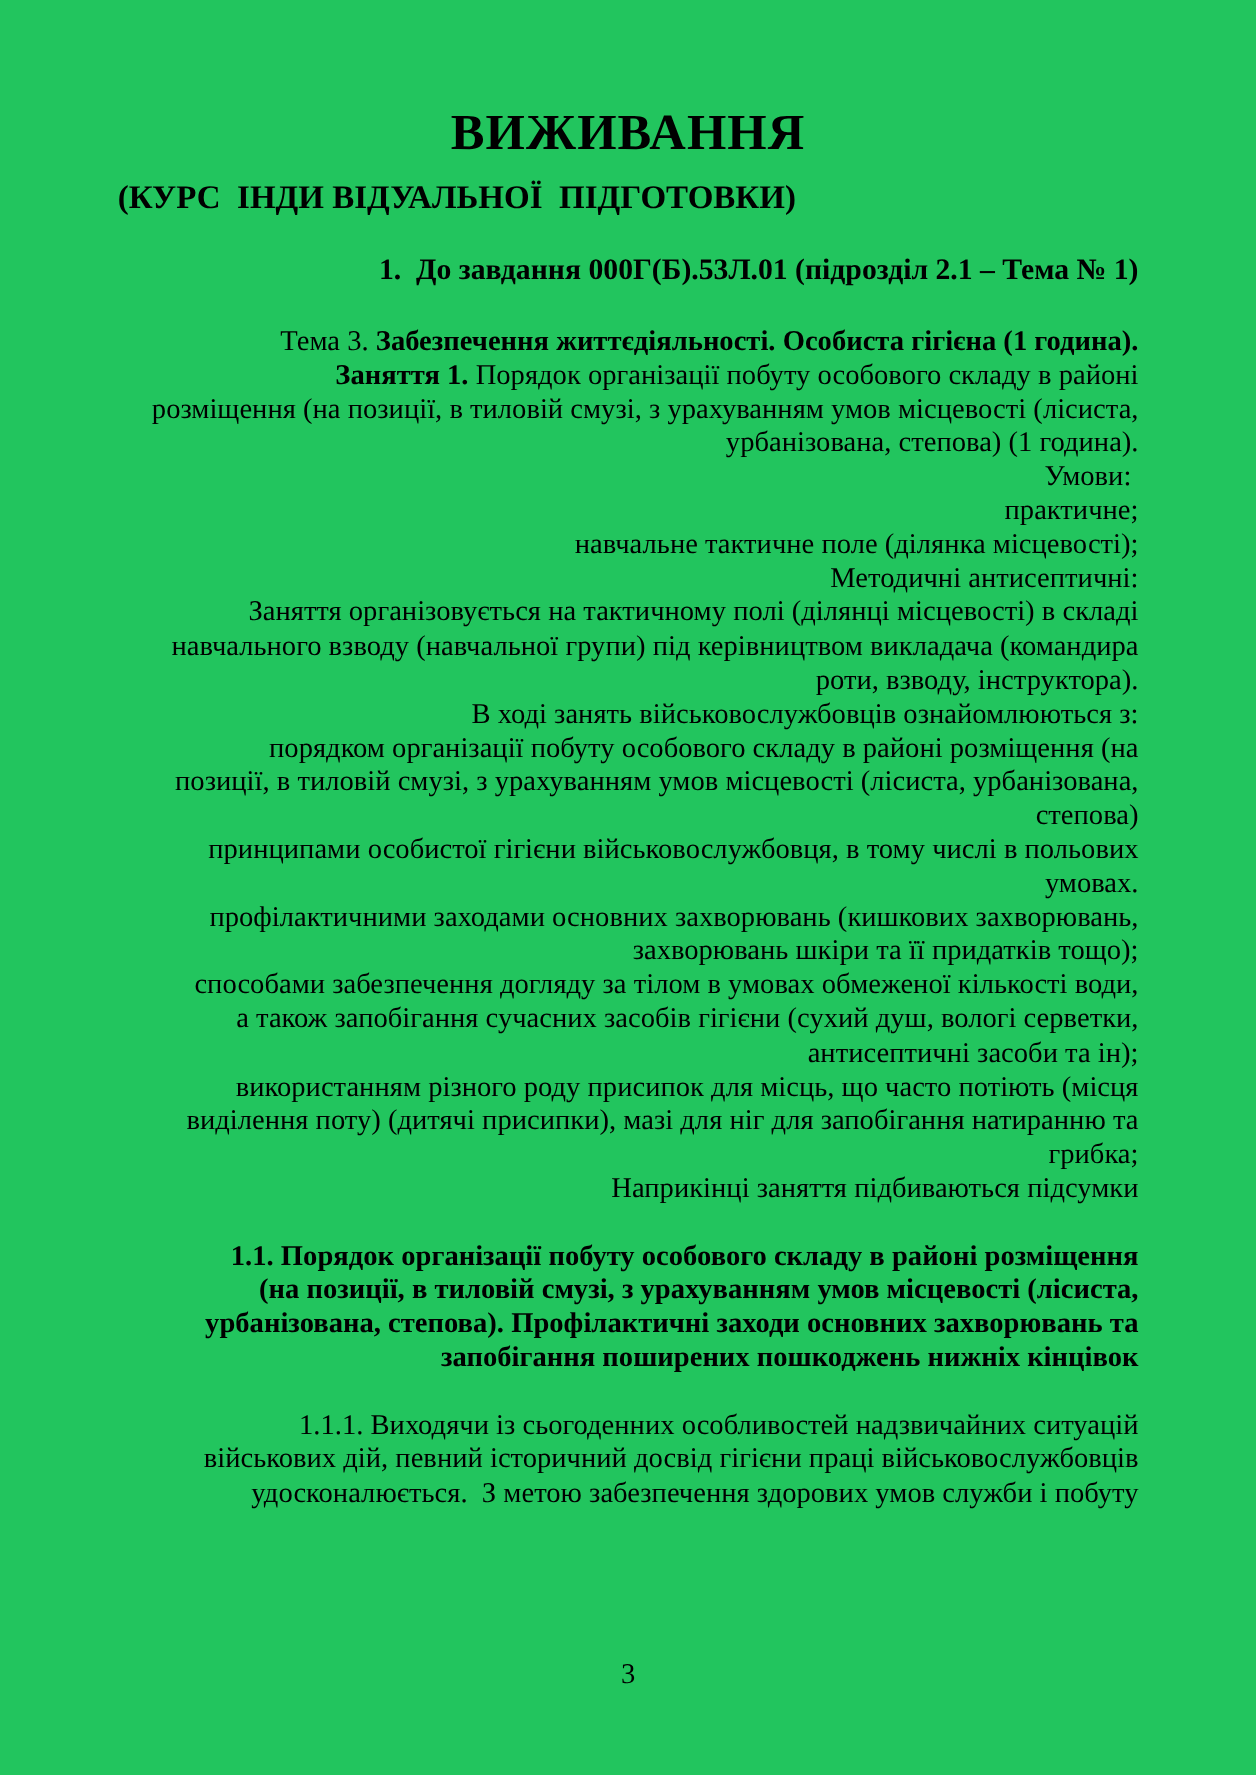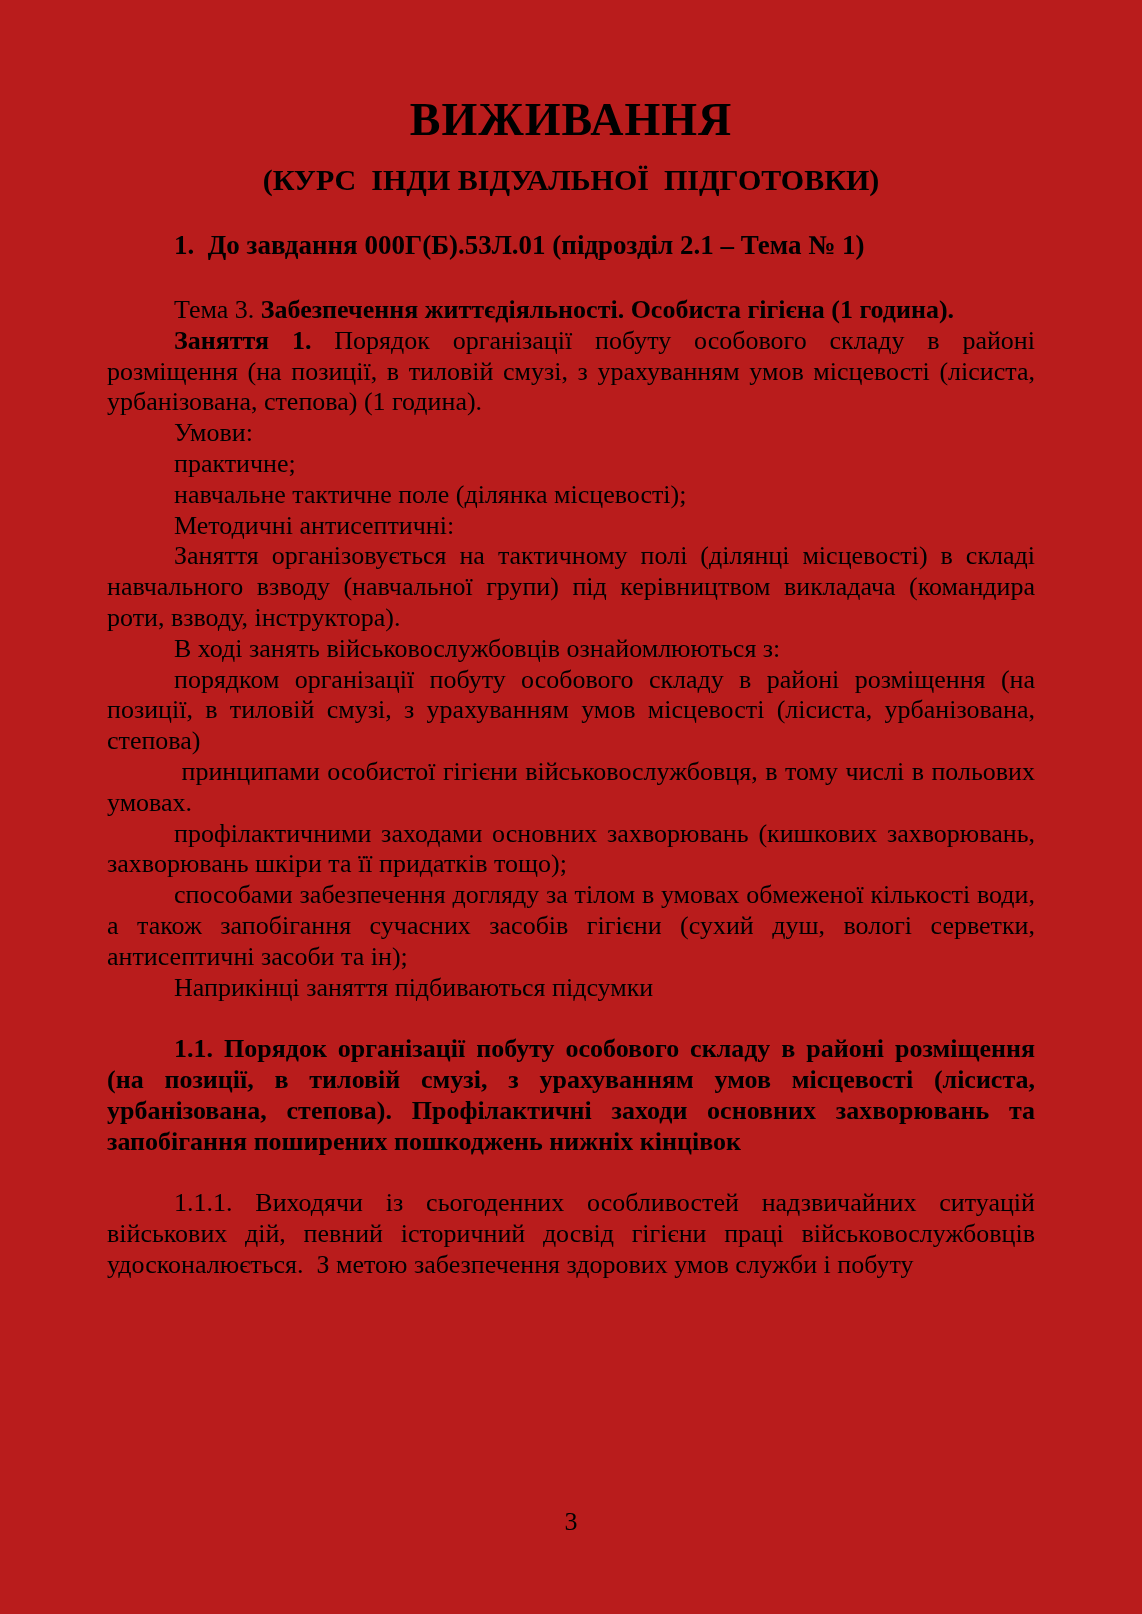--- a/index.html
+++ b/index.html
@@ -1,40 +1,40 @@
 <!DOCTYPE html>
 <html><head>
 <meta charset="utf-8">
 <style>
   html,body{margin:0;padding:0;background:#e8e8e8;}
   .page{
     position:relative;
     width:1142px;height:1614px;
     margin:0 auto;
-    background:#b91c1c;
+    background:#22c55e;
     color:#000;
     font-family:"Liberation Serif","DejaVu Serif",serif;
     box-sizing:border-box;
     padding:95px 107px 0 107px;
     overflow:hidden;
   }
   .title{
     margin:0 0 16px 0;
     font-size:46px;line-height:50px;
     font-weight:bold;text-align:center;
     letter-spacing:1px;
   }
   .subtitle{
     margin:0 0 30px 0;
     font-size:30px;line-height:38px;
-    font-weight:bold;text-align:center;
+    font-weight:bold;text-align:left;
     white-space:pre-wrap;
   }
   .doc-body{font-size:26px;line-height:30.8px;}
-  .doc-body p{margin:0;}
+  .doc-body p{margin:0;text-align:right;}
   .heading1{
     font-weight:bold;font-size:27px;line-height:33px;
     text-indent:67px;margin:0 0 33px 0 !important;
     white-space:pre-wrap;
   }
   .para,.heading2{
     text-align:justify;text-indent:67px;
     white-space:pre-wrap;
   }
   .heading2{font-weight:bold;}
@@ -59,20 +59,21 @@
       <p class="para"><span class="u">Умови:&nbsp;</span></p>
       <p class="para"><span>практичне;</span></p>
       <p class="para"><span>навчальне тактичне поле (ділянка місцевості);</span></p>
       <p class="para"><span class="u">Методичні антисептичні:</span></p>
       <p class="para"><span>Заняття організовується на тактичному полі (ділянці місцевості) в складі навчального взводу (навчальної групи) під керівництвом викладача (командира роти, взводу, інструктора).</span></p>
       <p class="para"><span>В ході занять військовослужбовців ознайомлюються з:</span></p>
       <p class="para"><span>порядком організації побуту особового складу в районі розміщення (на позиції, в тиловій смузі, з урахуванням умов місцевості (лісиста, урбанізована, степова)</span></p>
       <p class="para"><span>&nbsp;принципами особистої гігієни військовослужбовця, в тому числі в польових умовах.</span></p>
       <p class="para"><span>профілактичними заходами основних захворювань (кишкових захворювань, захворювань шкіри та її придатків тощо);</span></p>
       <p class="para"><span>способами забезпечення догляду за тілом в умовах обмеженої кількості води, а також запобігання сучасних засобів гігієни (сухий душ, вологі серветки, антисептичні засоби та ін);</span></p>
+      <p class="para"><span>використанням різного роду присипок для місць, що часто потіють (місця виділення поту) (дитячі присипки), мазі для ніг для запобігання натиранню та грибка;</span></p>
       <p class="para"><span>Наприкінці заняття підбиваються підсумки</span></p>
       <p class="spacer"></p>
       <p class="heading2"><span class="b">1.1. Порядок організації побуту особового складу в районі розміщення (на позиції, в тиловій смузі, з урахуванням умов місцевості (лісиста, урбанізована, степова). Профілактичні заходи основних захворювань та запобігання поширених пошкоджень нижніх кінцівок</span></p>
       <p class="spacer"></p>
       <p class="para"><span>1.1.1. Виходячи із сьогоденних особливостей надзвичайних ситуацій військових дій, певний історичний досвід гігієни праці військовослужбовців удосконалюється.&nbsp; З метою забезпечення здорових умов служби і побуту</span></p>
     </div>
   <div class="pagenum">3</div>
 </div>
 
 </body></html>

